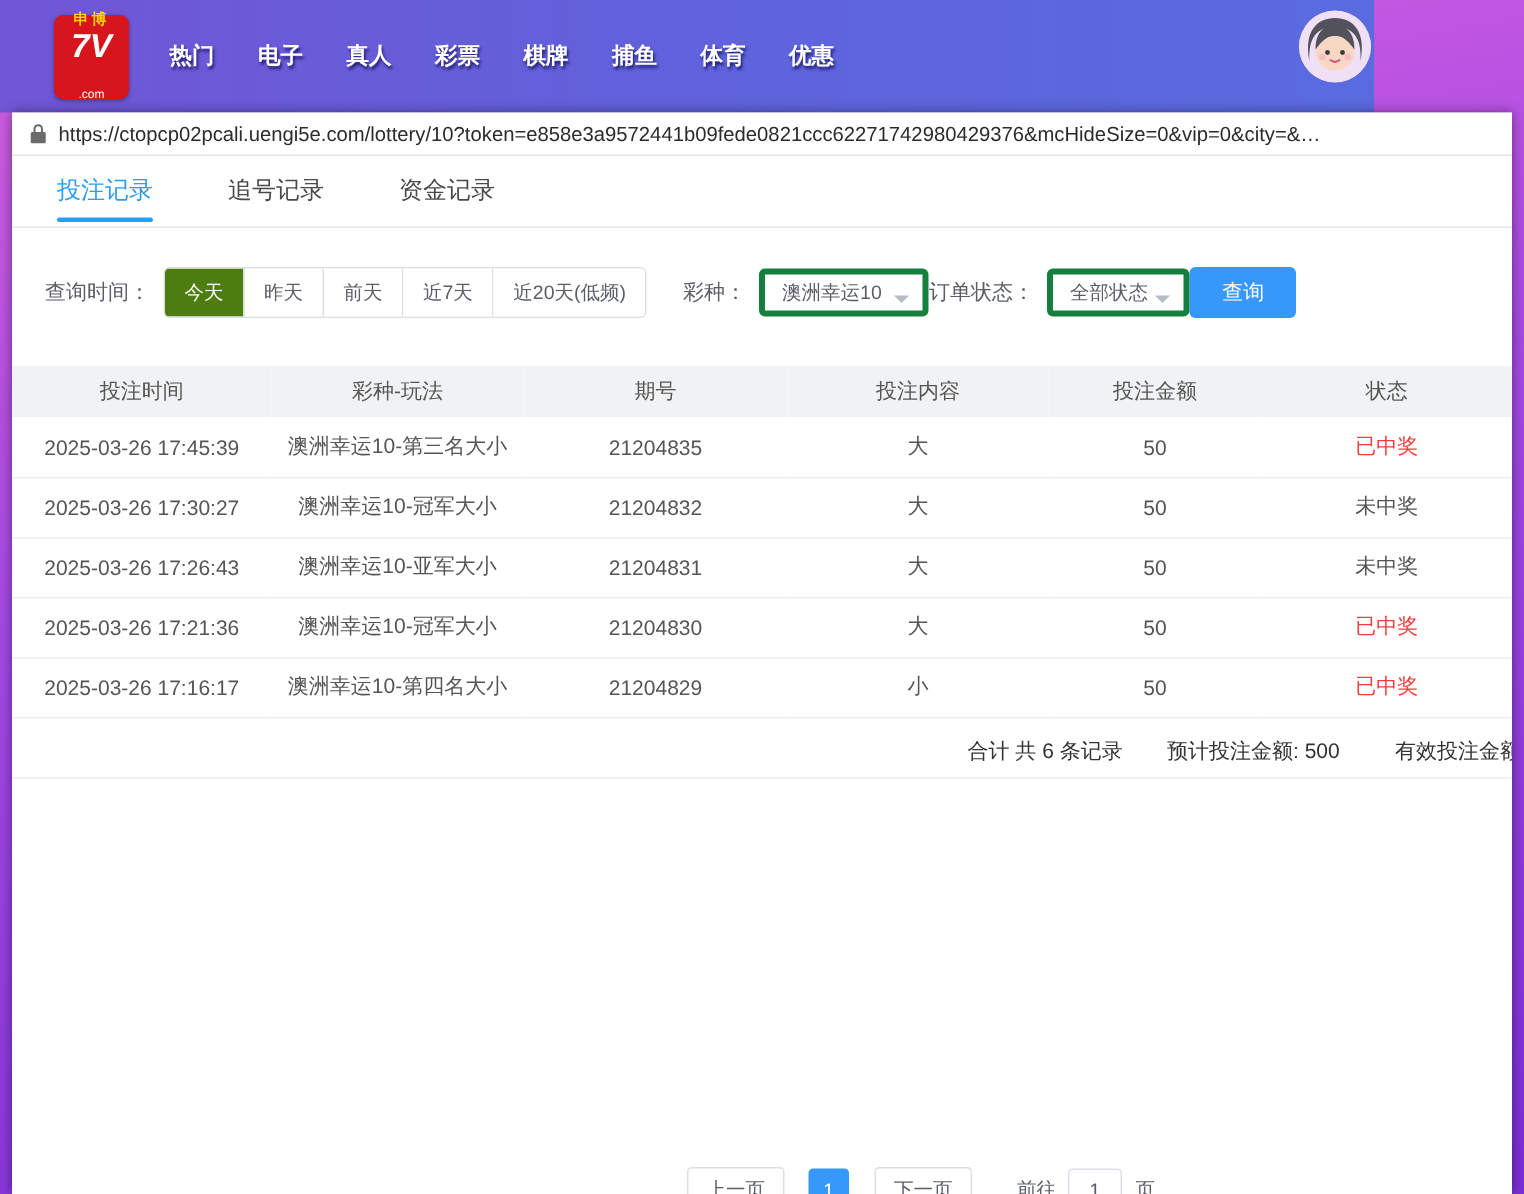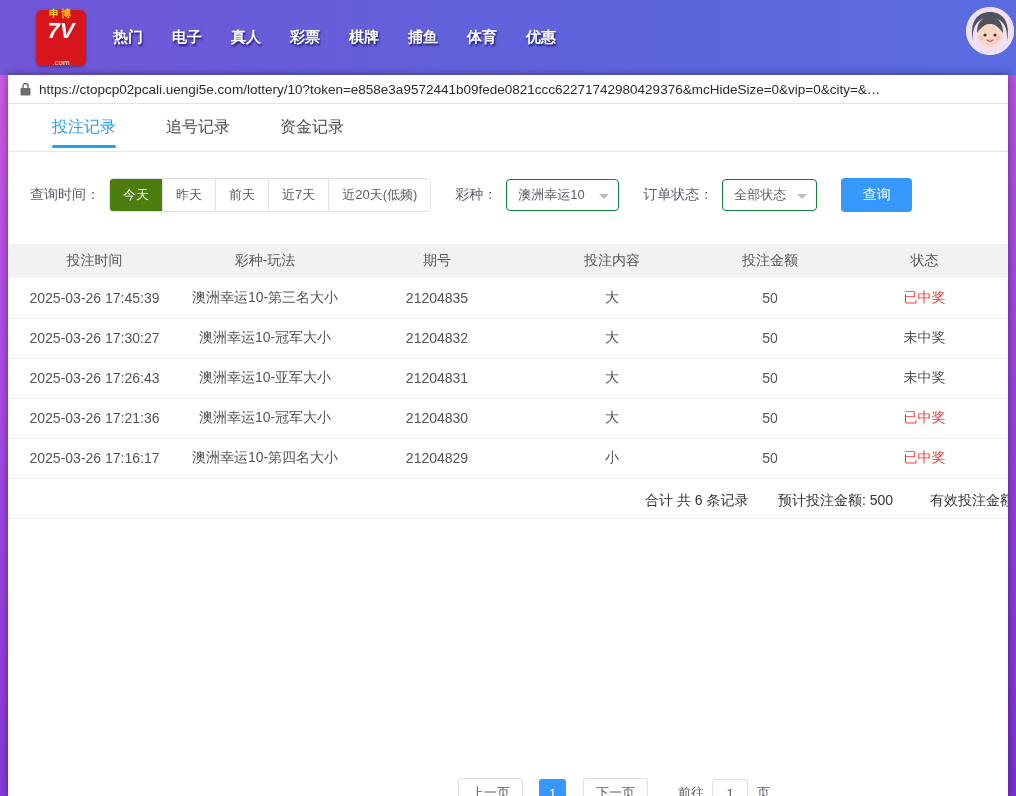--- a/index.html
+++ b/index.html
@@ -2,21 +2,21 @@
 <html><head>
 <meta charset="utf-8">
 <style>
   *{margin:0;padding:0;box-sizing:border-box}
   html,body{width:1016px;height:796px;overflow:hidden}
   body{font-family:"Liberation Sans","DejaVu Sans",sans-serif;
        background:linear-gradient(170deg,#d45fe0 0%,#a348e4 45%,#7c2fd8 100%)}
   .screen{position:relative;width:1016px;height:796px;overflow:hidden}
 
   
-  .topnav{position:absolute;top:0;left:0;width:1016px;height:75px;
+  .topnav{position:absolute;top:0;left:0;width:916px;height:75px;
           background:linear-gradient(90deg,#7156d6 0%,#5f63dc 55%,#5a6be0 100%);
           display:flex;align-items:center}
   .logo{margin-left:36px;width:50px;height:56px;background:#d6151c;border-radius:6px;
         display:flex;flex-direction:column;align-items:center;justify-content:center;
         line-height:1;cursor:pointer;box-shadow:0 1px 3px rgba(0,0,0,.35)}
   .logo-top{color:#ffd200;font-size:10px;font-weight:bold;letter-spacing:2px}
   .logo-main{color:#fff;font-size:22px;font-weight:bold;font-style:italic;margin-top:1px}
   .logo-suffix{color:#fff;font-size:8px;margin-top:17px}
   .menu{display:flex;gap:29px;margin-left:27px}
   .nav-item{color:#fff;font-size:15px;font-weight:bold;cursor:pointer;
@@ -39,40 +39,40 @@
   .max-glyph{width:10px;height:9px;border:1px solid #333;display:block}
   .close-glyph{font-size:13px;color:#111}
 
   .addressbar{height:29px;background:#fff;border-bottom:1px solid #e3e3e3;
               display:flex;align-items:center;padding-left:12px}
   .lock{margin-right:8px;flex:none}
   .url{font-size:13.5px;color:#2b2b2b;white-space:nowrap;overflow:hidden}
 
   
   .content{position:relative}
-  .tabbar{height:48px;display:flex;align-items:center;gap:50px;padding-left:44px;
+  .tabbar{height:48px;display:flex;align-items:center;gap:50px;padding-left:30px;
           border-bottom:1px solid #e4e7ed}
   .tab{font-size:16px;color:#4a4a4a;cursor:pointer;height:48px;display:flex;
        align-items:center;position:relative}
   .tab.active{color:#2b9df0}
   .tab.active::after{content:"";position:absolute;left:0;right:0;bottom:4px;height:3px;
                      background:#2b9df0;border-radius:2px}
 
   .filters{margin-top:26px;padding-left:22px;display:flex;align-items:center;
            font-size:14px;color:#5a5e66}
   .flabel{margin-right:9px;white-space:nowrap}
   .btn-group{display:inline-flex;border:1px solid #dcdfe6;border-radius:4px;
              overflow:hidden;margin-right:24px}
   .time-btn{height:32px;padding:0 13px;background:#fff;border:none;
             border-right:1px solid #dcdfe6;font-size:13px;color:#5a5e66;cursor:pointer;
             font-family:inherit;white-space:nowrap}
   .time-btn:last-child{border-right:none}
   .time-btn.active{background:#4d7c0f;color:#fff}
-  .select{height:32px;border:1px solid #15803d;border-radius:4px;display:inline-flex;
-          align-items:center;padding:0 26px 0 11px;position:relative;margin-right:24px;
+  .select{height:32px;border:4px solid #15803d;border-radius:4px;display:inline-flex;
+          align-items:center;padding:0 26px 0 11px;position:relative;
           color:#5a5e66;font-size:13px;cursor:pointer;white-space:nowrap}
   .select.lottery{width:113px}
   .select.status{width:95px}
   .caret{position:absolute;right:9px;top:14px;width:0;height:0;
          border-left:5px solid transparent;border-right:5px solid transparent;
          border-top:5px solid #b6bcc6}
   .search-btn{width:71px;height:34px;background:#3798fb;color:#fff;border:none;
               border-radius:4px;font-size:14px;cursor:pointer;font-family:inherit}
 
   .bet-table{width:100%;border-collapse:collapse;table-layout:fixed;margin-top:32px}

